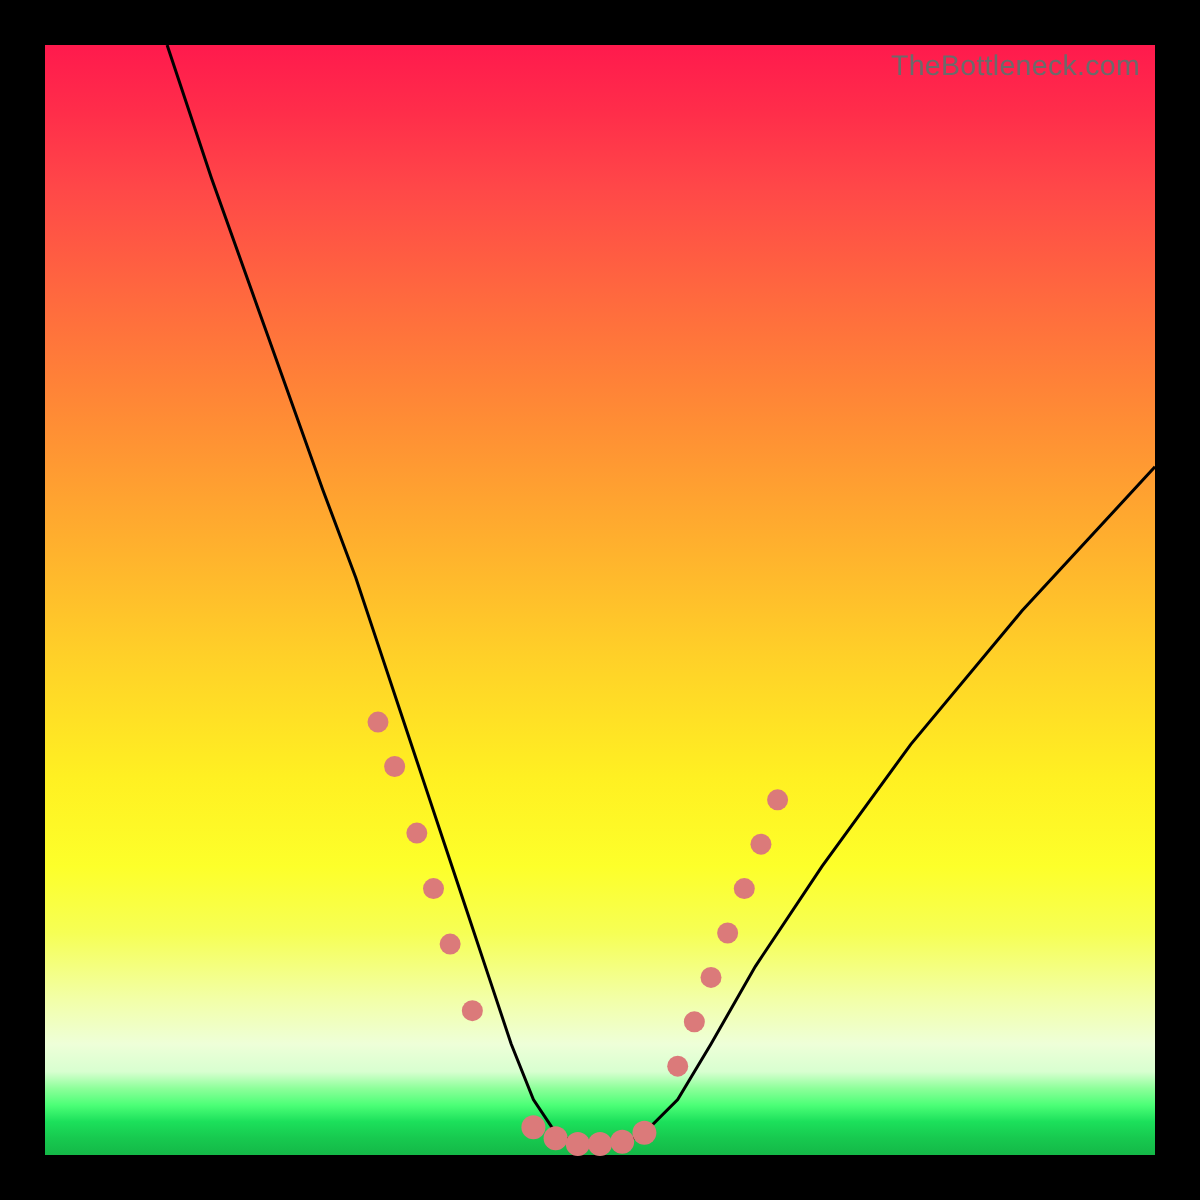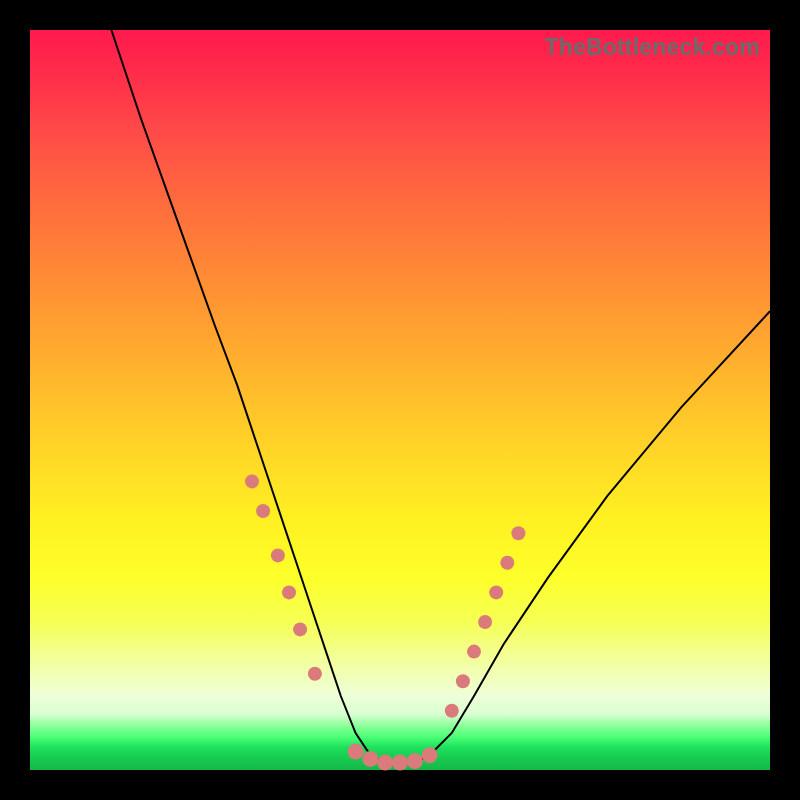--- a/index.html
+++ b/index.html
@@ -44,22 +44,22 @@
       #1ce05b 97%,
       #17c94f 98.5%,
       #14b847 100%
     );
   }
   .watermark {
     position: absolute;
     top: 4px;
     right: 10px;
     color: #6b6b6b;
-    font-size: 23px;
-    font-weight: 700;
+    font-size: 19px;
+    font-weight: 400;
     letter-spacing: 0.2px;
     user-select: none;
   }
   svg.curve {
     position: absolute;
     left: 0;
     top: 0;
     width: 740px;
     height: 740px;
     overflow: visible;

